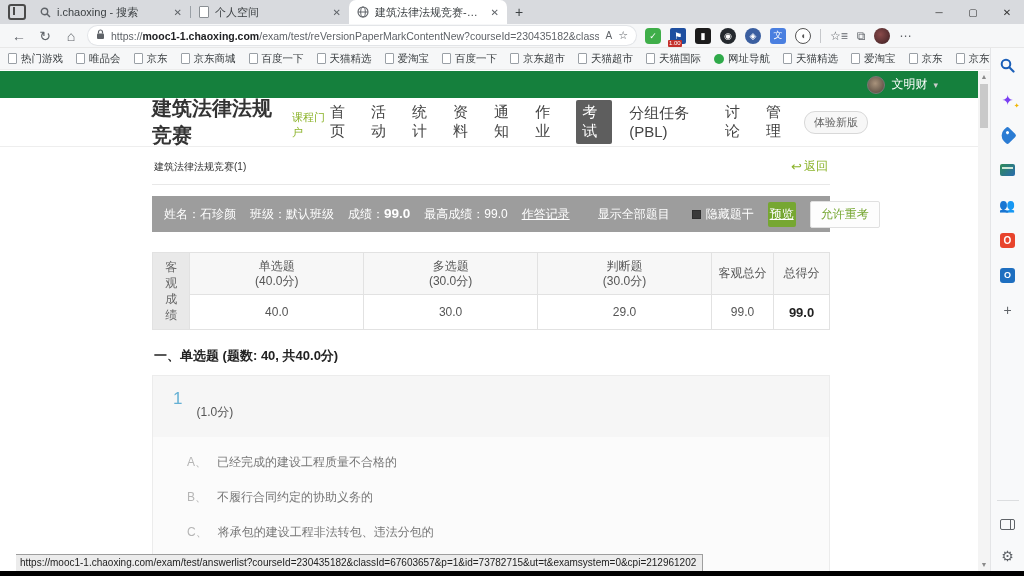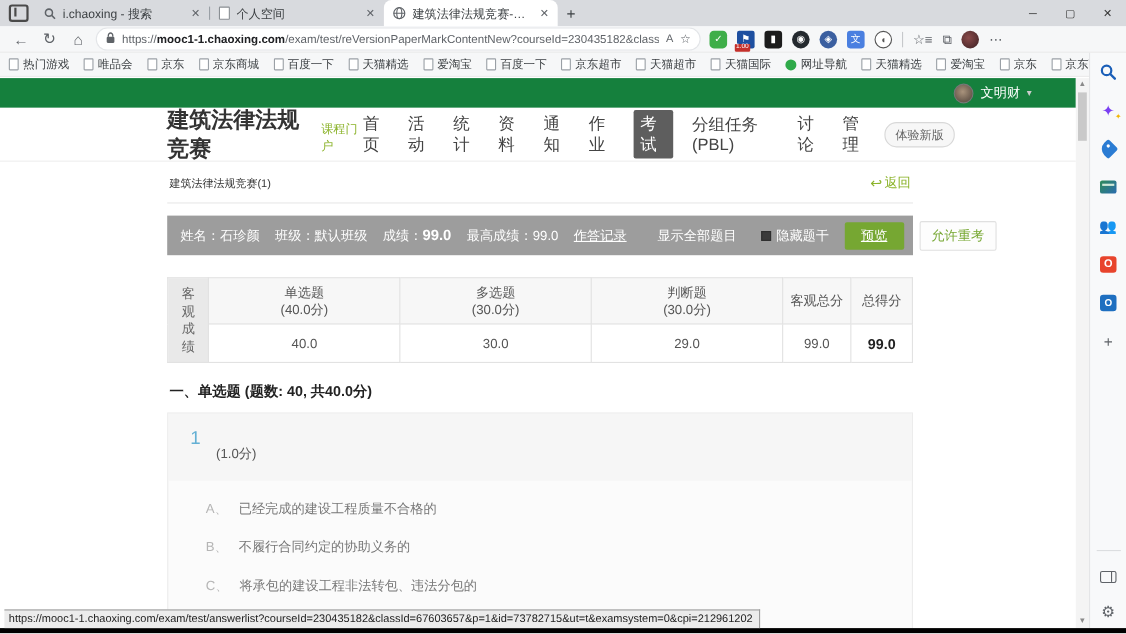--- a/index.html
+++ b/index.html
@@ -83,21 +83,21 @@
   .exam-titlebar { display:flex; align-items:center; justify-content:space-between; padding:11px 2px 9px 2px; border-bottom:1px solid #e8e8e8; }
   .exam-title { font-size:10px; color:#333; }
   .back { font-size:12px; color:#8bb32a; display:flex; align-items:center; gap:2px; }
   .back .barrow { font-size:13px; }
 
   .infobar { margin-top:11px; background:#9d9d9d; color:#fff; font-size:12px; height:36px; display:flex; align-items:center; padding:0 12px; gap:14px; white-space:nowrap; }
   .infobar b { font-size:13.5px; }
   .infobar .link { text-decoration:underline; }
   .cb { width:9px; height:9px; background:#3a3a3a; border:1px solid #2e2e2e; display:inline-block; }
   .hidestem { display:flex; align-items:center; gap:5px; margin-left:8px; }
-  .btn-preview { background:#76a732; color:#fff; border:none; font-size:12px; padding:4px 15px; border-radius:2px;text-decoration:underline; }
+  .btn-preview { background:#76a732; color:#fff; border:none; font-size:12px; padding:4px 2px; border-radius:2px;text-decoration:underline; }
   .btn-retake { background:#fdfdfd; color:#76a732; border:1px solid #e0e0e0; font-size:12px; padding:4px 10px; border-radius:2px; margin-left:auto; }
 
   .score-table { margin-top:20px; width:100%; border-collapse:collapse; font-size:12px; color:#555; }
   .score-table td { border:1px solid #e2e2e2; text-align:center; }
   .score-table .rowhead { width:36px; background:#e9e9e9; color:#666; padding:6px 8px; line-height:16px;margin-left:16px; }
   .score-table .th { background:#f7f7f7; padding:5px 0; line-height:15px; }
   .score-table .val { padding:9px 0; background:#fff; }
   .score-table .total-val { font-weight:bold; color:#222; font-size:13px; }
   .w-big { width:168px; } .w-sm { width:60px; } .w-tot { width:54px; }
 
@@ -106,21 +106,21 @@
   .qcard { margin-top:10px; border:1px solid #ececec; background:#fbfbfb; }
   .qstem { background:#f6f6f6; padding:14px 20px 16px 20px; display:flex; gap:14px; }
   .qnum { color:#64b0d4; font-size:17px; line-height:18px; }
   .qtext { font-size:12.5px; color:#333; line-height:18px; }
   .qpoints { margin-top:14px; font-size:12px; color:#555; }
   .opts { padding:8px 20px 14px 34px; }
   .opt { display:flex; gap:10px; font-size:12px; color:#777; padding:9px 0; }
   .opt .letter { color:#b5b5b5; }
 
   
-  .statusbar { position:absolute; left:4px; bottom:5px; background:#ececec; border:1px solid #9e9e9e; border-left:none; border-bottom:none; font-size:10px; color:#222; padding:2px 6px 3px 4px; max-width:870px; white-space:nowrap; overflow:hidden; z-index:5; }
+  .statusbar { position:absolute; left:16px; bottom:5px; background:#ececec; border:1px solid #9e9e9e; border-left:none; border-bottom:none; font-size:10px; color:#222; padding:2px 6px 3px 4px; max-width:870px; white-space:nowrap; overflow:hidden; z-index:5; }
   .bottomstrip { position:absolute; left:0; bottom:0; width:1024px; height:5px; background:#000; z-index:4; }
 </style>
 </head>
 <body>
 
 <div class="screen">
 
   <div class="titlebar">
     <div class="tab-actions"></div>
     <div class="tab">

